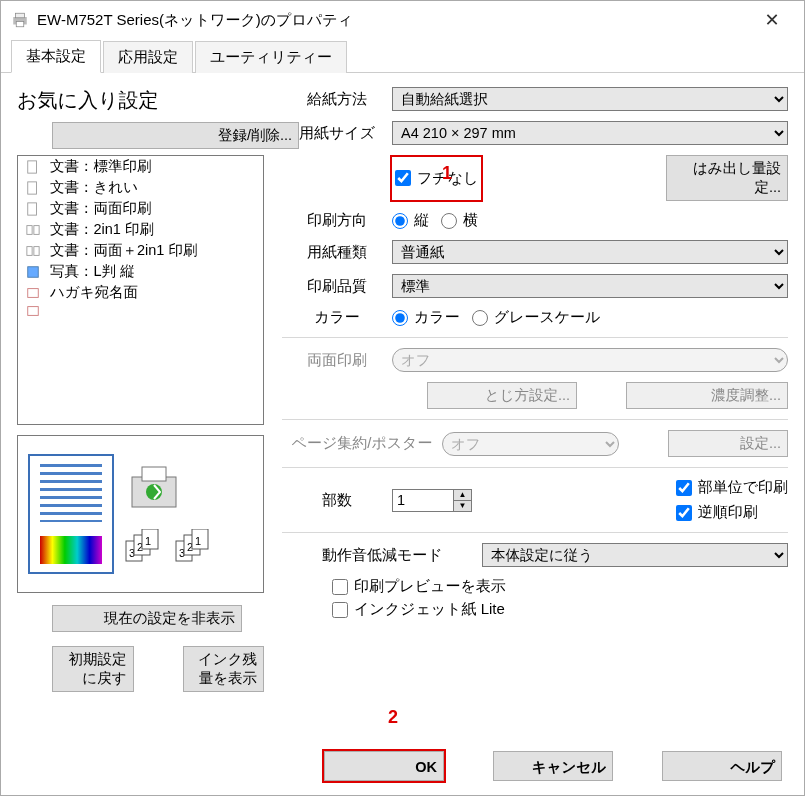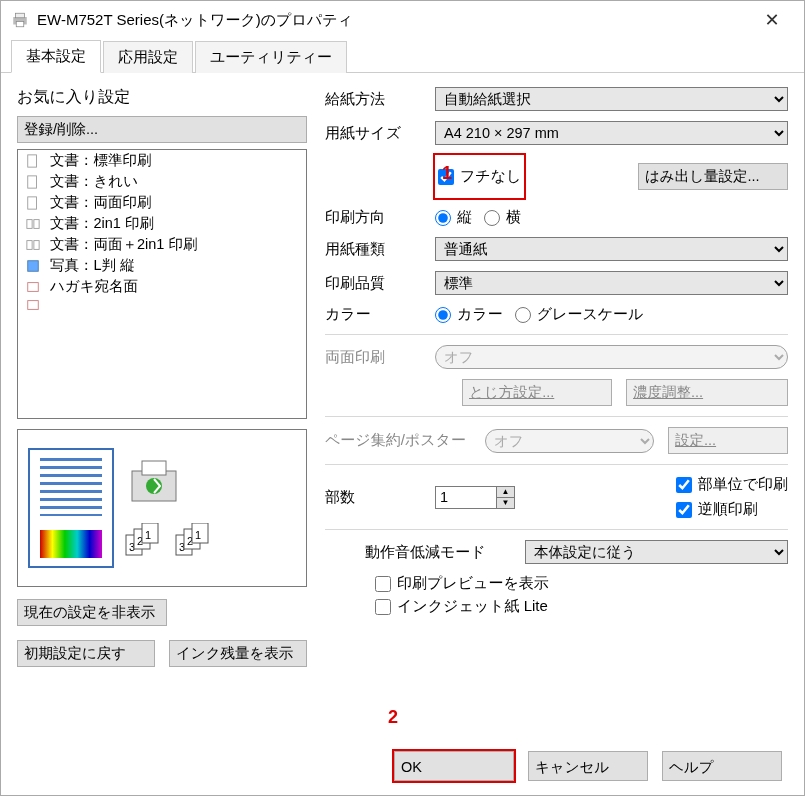--- a/index.html
+++ b/index.html
@@ -12,55 +12,55 @@
   .titlebar .close { width: 44px; height: 100%; display: flex; align-items: center; justify-content: center; font-size: 18px; color: #333; }
 
   .tabs { display: flex; align-items: flex-end; padding: 0 10px; border-bottom: 1px solid #ccc; height: 34px; }
   .tab { padding: 6px 14px; font-size: 15px; border: 1px solid #ccc; border-bottom: none; background: #f4f4f4; margin-right: 2px; position: relative; top: 1px; }
   .tab.active { background: #fff; border-bottom: 1px solid #fff; }
 
   .body { display: flex; padding: 14px 16px 0 16px; height: 650px; }
   .left  { width: 300px; padding-right: 10px; display: flex; flex-direction: column; }
   .right { flex: 1; padding-left: 8px; }
 
-  .section-title { font-size: 16px; margin-bottom: 8px; }
-  .btn { font-size: 14.5px; background: #e1e1e1; border: 1px solid #adadad; text-align: left; padding: 3px 6px; cursor: default; }
+  .section-title { font-size: 20px; margin-bottom: 8px; }
+  .btn { font-size: 14.5px; background: #e1e1e1; border: 1px solid #adadad; text-align: right; padding: 3px 6px; cursor: default; margin-left: 35px; }
   .btn.wide { width: 100%; }
-  .btn.disabled { color: #888; background: #efefef; text-decoration: underline; }
+  .btn.disabled { color: #888; background: #efefef; }
 
   .preset-list { border: 1px solid #7a7a7a; height: 270px; overflow: hidden; margin-top: 6px; font-size: 14.5px; }
   .preset-list .item { display: flex; align-items: center; padding: 1px 6px; gap: 8px; }
   .preset-list .pico { flex: 0 0 18px; height: 14px; }
 
   .preview-box { border: 1px solid #7a7a7a; height: 158px; margin-top: 10px; display: flex; align-items: center; gap: 10px; padding: 10px; }
   .preview-doc { width: 86px; height: 120px; border: 2px solid #3a6fb7; position: relative; }
   .preview-doc .lines { position: absolute; top: 8px; left: 10px; right: 10px; height: 58px;
                         background: repeating-linear-gradient(#4a7fc7 0 3px, transparent 3px 8px); }
   .preview-doc .rainbow { position: absolute; bottom: 8px; left: 10px; right: 10px; height: 28px;
                           background: linear-gradient(90deg, #c00, #ff0, #0c0, #0cc, #00c, #c0c); }
   .mini-icons { display:flex; flex-direction:column; gap:10px; }
 
   .row { display: flex; align-items: center; font-size: 15px; margin-bottom: 10px; }
-  .row .lbl { width: 110px; }
+  .row .lbl { width: 110px; text-align: center; }
   .row .ctl { flex: 1; display: flex; align-items: center; gap: 12px; }
   select.combo { font-size: 14.5px; padding: 2px 4px; border: 1px solid #7a7a7a; background: #e7e7e7; width: 100%; }
   select.combo.disabled { color: #888; background: #efefef; border-radius: 12px; }
 
   .chk { display: inline-flex; align-items: center; gap: 6px; }
   input[type=checkbox] { width: 16px; height: 16px; margin: 0; }
   .chk.redbox { outline: 2px solid #d00; padding: 12px 3px; }
 
   .radio-row { display: flex; align-items: center; gap: 46px; }
   .radio-row label { display: inline-flex; align-items: center; gap: 6px; }
   input[type=radio] { width: 16px; height: 16px; margin: 0; }
 
   .grey-label { color: #888; }
   .sep { border-top: 1px solid #d8d8d8; margin: 6px 0 10px; }
 
-  .footer { position: absolute; bottom: 14px; left: 3px; right: 0; display: flex; justify-content: flex-end; gap: 14px; padding-right: 22px; }
+  .footer { position: absolute; bottom: 14px; left: 3px; right: 0; display: flex; justify-content: flex-end; gap: 14px; padding-right: 22px; font-weight: bold; }
   .footer .btn { width: 120px; height: 30px; line-height: 24px; }
 
   .marker { position: absolute; font-weight: bold; color: #d00; font-size: 18px; }
   .ok-highlight { outline: 2px solid #d00; }
 
   .spinner { display: inline-flex; border: 1px solid #7a7a7a; }
   .spinner input { width: 60px; border: none; padding: 2px 4px; font-size: 14.5px; text-align: left; }
   .spinner .updn { width: 18px; display: flex; flex-direction: column; }
   .spinner .updn span { flex: 1; font-size: 8px; text-align: center; line-height: 10px; background: #e1e1e1; border-left: 1px solid #7a7a7a; }
   .spinner .updn span+span { border-top: 1px solid #7a7a7a; }
@@ -171,21 +171,21 @@
                 <rect x="10" y="6" width="16" height="20" fill="#fff" stroke="#555"></rect>
                 <text x="13" y="22" font-size="11">2</text>
                 <rect x="18" y="0" width="16" height="20" fill="#fff" stroke="#555"></rect>
                 <text x="21" y="16" font-size="11">1</text>
               </svg>
           </div>
         </div>
       </div>
 
       <div style="margin-top:12px">
-          <div class="btn" style="width:150px">現在の設定を非表示</div>
+          <div class="btn" style="width:190px">現在の設定を非表示</div>
         </div>
       <div style="display:flex;gap:14px;margin-top:14px">
         <div class="btn" style="flex:1">初期設定に戻す</div>
         <div class="btn" style="flex:1">インク残量を表示</div>
       </div>
     </div>
 
     <div class="right">
       <div class="row">
         <div class="lbl">給紙方法</div>
@@ -202,21 +202,21 @@
 
       <span class="marker" style="top:162px;left:441px">1</span>
 
       <div class="row">
         <div class="lbl"></div>
         <div class="ctl" style="justify-content:space-between">
           <label class="chk redbox">
             <input type="checkbox" checked="" style="">
               <span>フチなし</span>
           </label>
-          <div class="btn" style="width:150px">はみ出し量設定...</div>
+          <div class="btn" style="width:122px">はみ出し量設定...</div>
         </div>
       </div>
 
       <div class="row">
         <div class="lbl">印刷方向</div>
         <div class="ctl radio-row">
           <label>
               <input type="radio" name="or" checked="" style="">
               <span>縦</span>
             </label>

